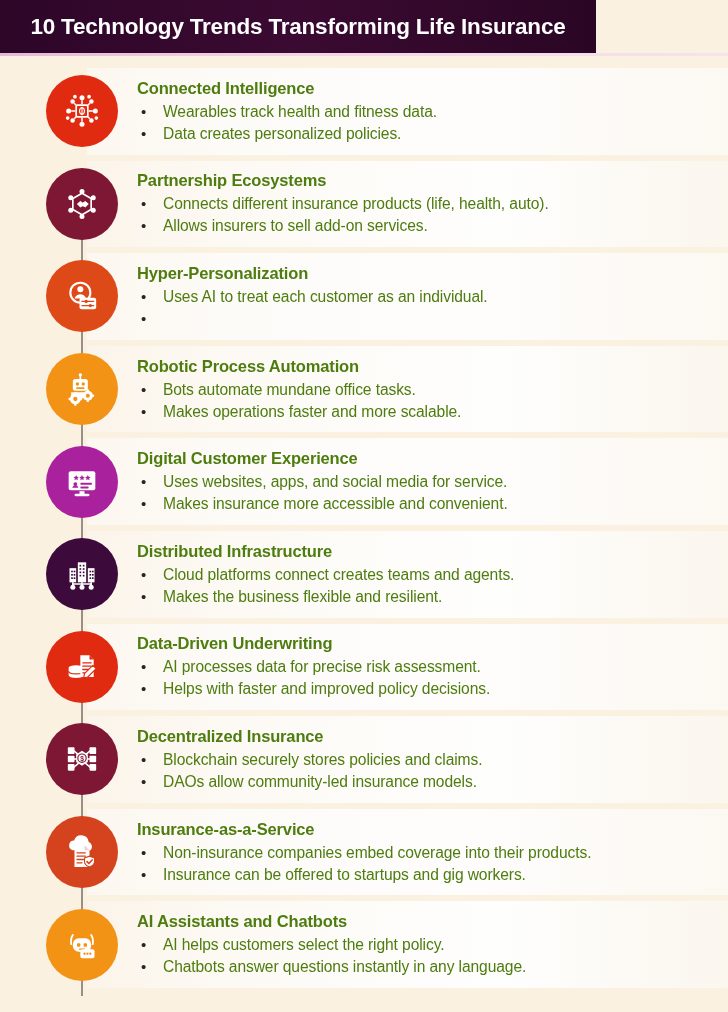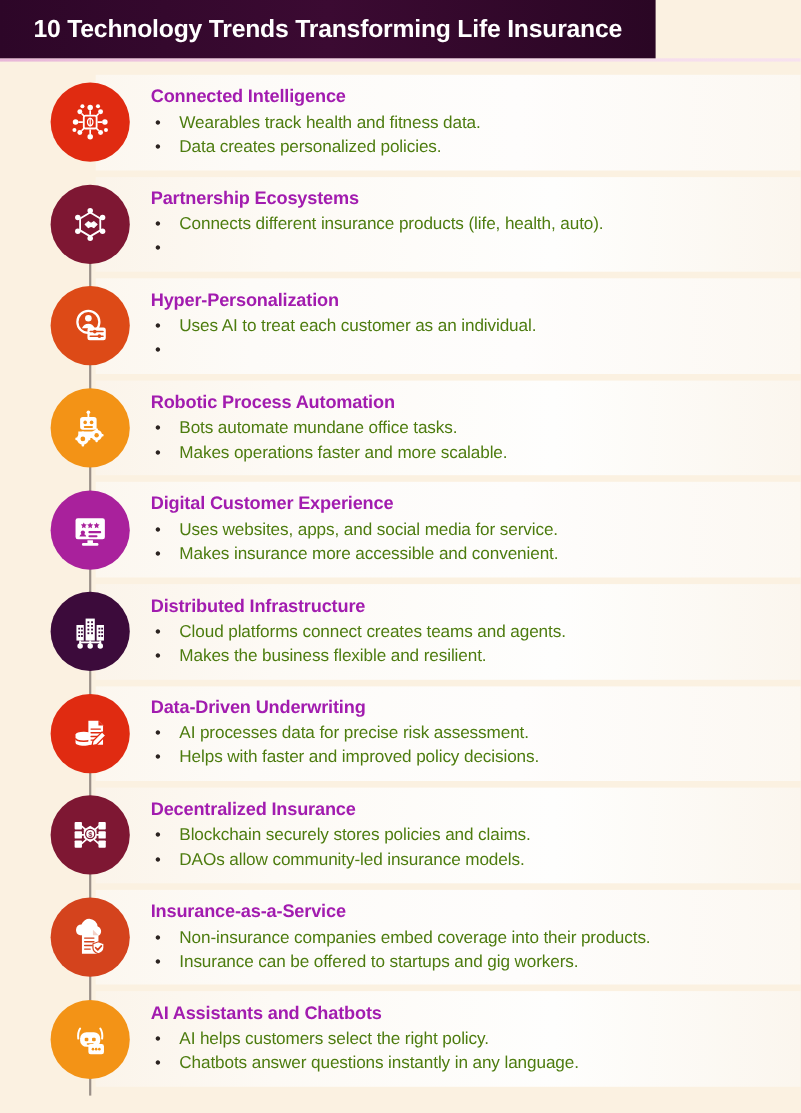--- a/index.html
+++ b/index.html
@@ -99,21 +99,21 @@
   
   .text-block {
     position: relative;
     margin-left: 137px;
     z-index: 2;
     width: 580px;
   }
   .item-title {
     font-size: 16.5px;
     font-weight: bold;
-    color: #a21caf;
+    color: #4d7c0f;
     letter-spacing: -0.15px;
     line-height: 20px;
     margin-bottom: 3px;
   }
   .bullet-row {
     display: flex;
     align-items: baseline;
     line-height: 22px;
   }
   .bullet-dot {
@@ -198,20 +198,21 @@
         </span>
       </div>
       <div class="text-block">
         <div class="item-title">Partnership Ecosystems</div>
         <div class="bullet-row">
           <span class="bullet-dot">•</span>
           <span class="bullet-text">Connects different insurance products (life, health, auto).</span>
         </div>
         <div class="bullet-row">
           <span class="bullet-dot">•</span>
+          <span class="bullet-text">Allows insurers to sell add-on services.</span>
         </div>
       </div>
     </div>
 
     <div class="row">
       <div class="row-bg"></div>
       <div class="icon-circle" style="background:#DD4A17;">
         <span>
           <svg width="40" height="40" viewBox="0 0 48 48">
             <circle cx="22" cy="20" r="12" fill="none" stroke="#fff" stroke-width="2.5"></circle>

